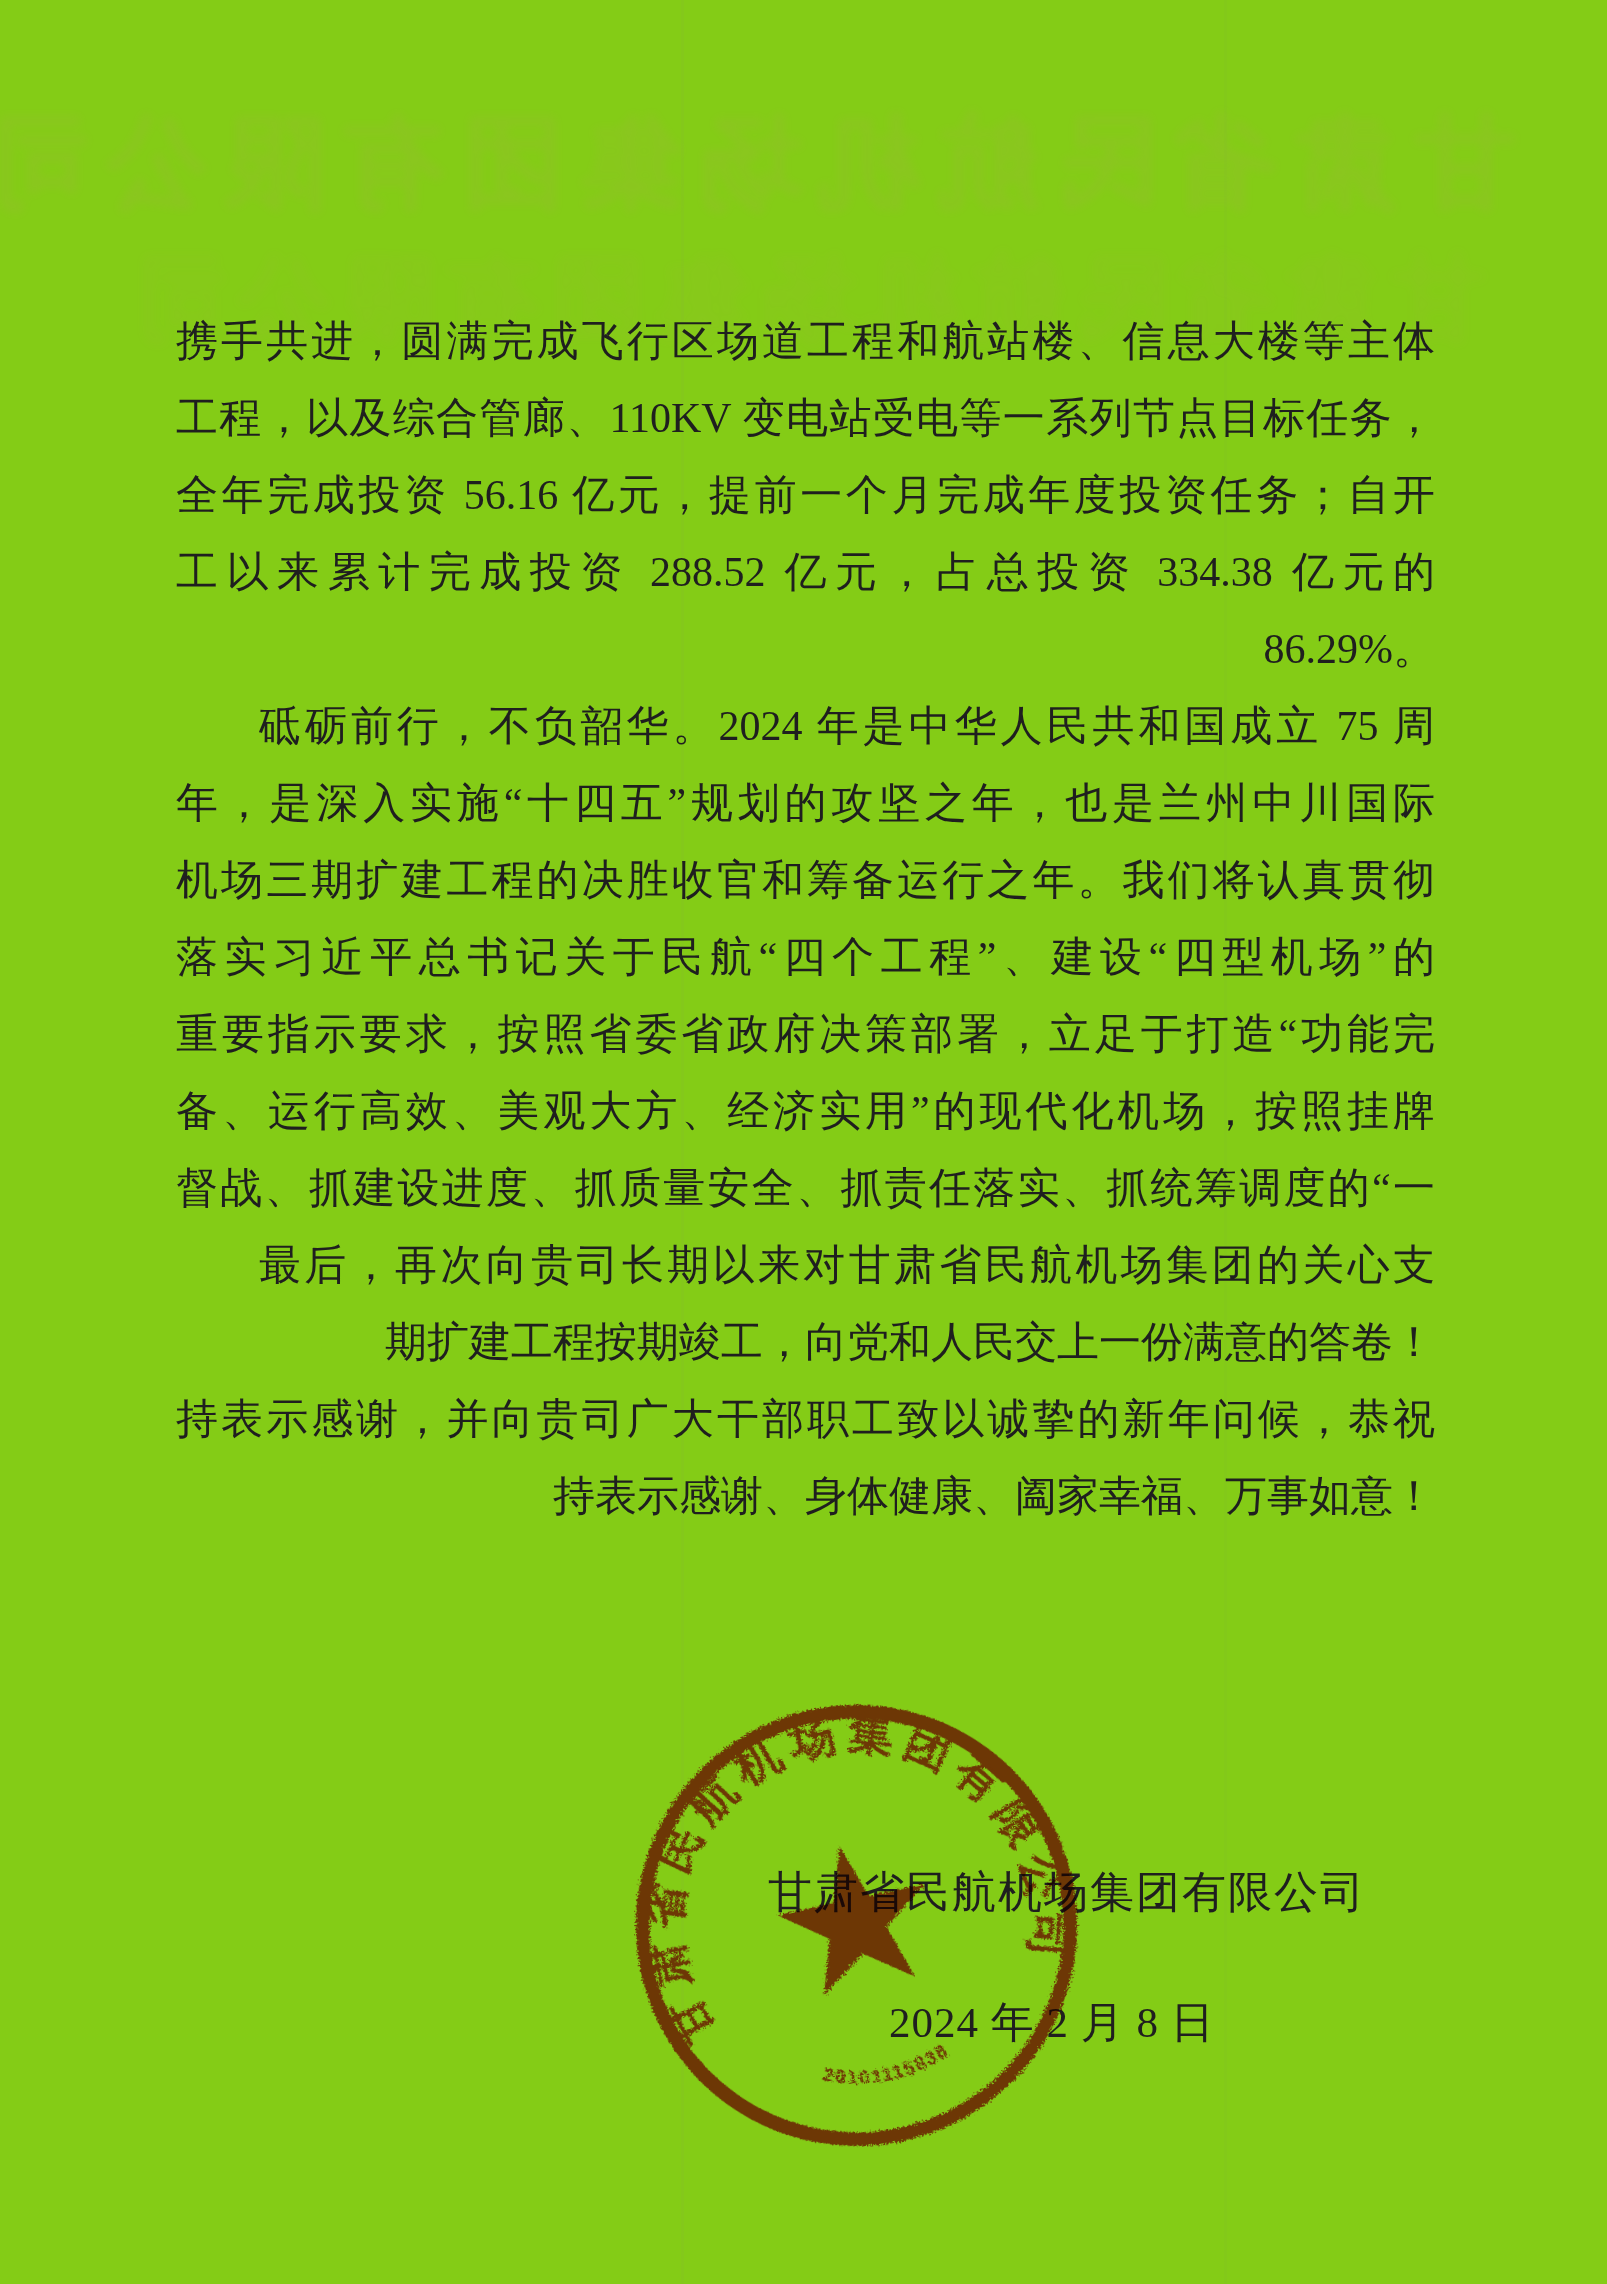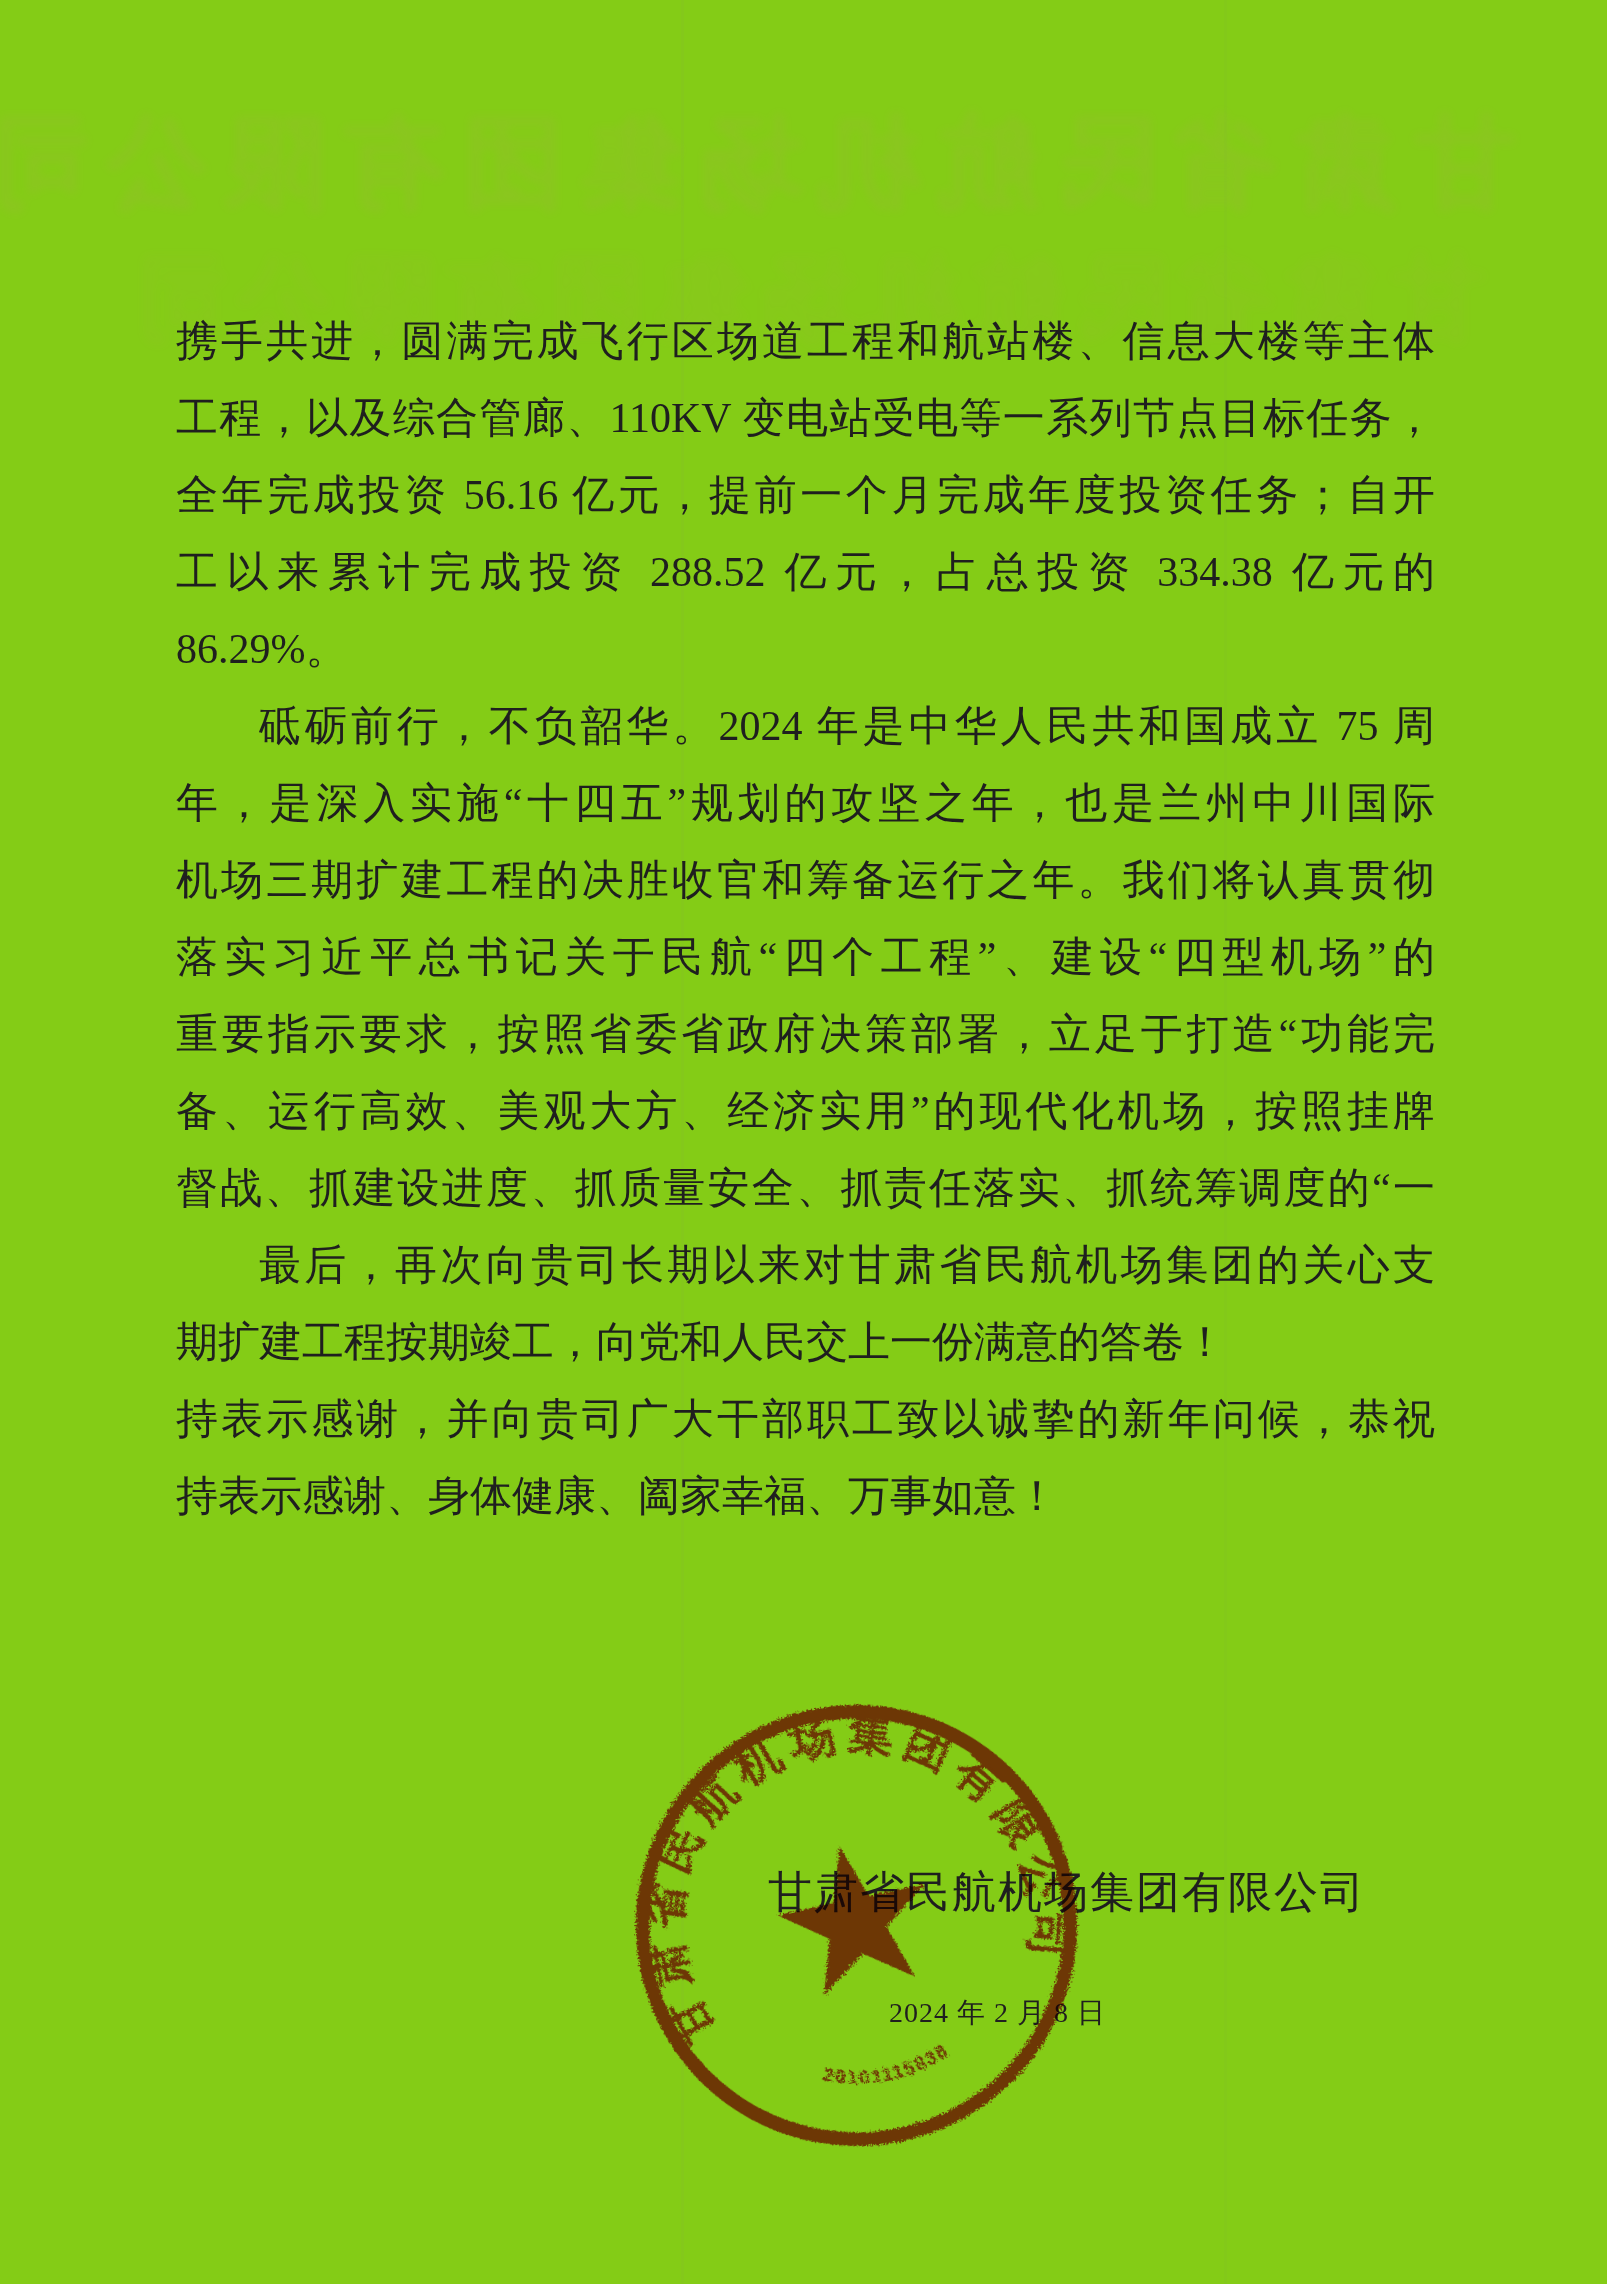--- a/index.html
+++ b/index.html
@@ -25,38 +25,39 @@
   .bleed.b1{top:95px;font-size:103px;letter-spacing:16px;opacity:.07;filter:blur(5px);}
   .bleed.b2{top:236px;font-size:95px;letter-spacing:10px;opacity:.045;filter:blur(6px);}
   
   .body{
     position:absolute;left:176px;top:303px;width:1259px;
     font-size:42px;
   }
   .line{
     height:77px;line-height:77px;
     white-space:nowrap;
+    text-align:right;
   }
   .line.j{
     white-space:normal;
     text-align:justify;
     -moz-text-align-last:justify;
     text-align-last:justify;
     text-justify:inter-character;
     overflow:hidden;
   }
   .line.indent{text-indent:83px;}
   
   .sig-company{
     position:absolute;left:768px;top:1863px;
     font-size:44px;letter-spacing:2px;white-space:nowrap;
   }
   .sig-date{
     position:absolute;left:889px;top:1994px;
-    font-size:28px;letter-spacing:1px;white-space:nowrap;
+    font-size:43px;letter-spacing:1px;white-space:nowrap;
   }
   
   .seal{
     position:absolute;left:627px;top:1696px;
     width:459px;height:459px;
     mix-blend-mode:multiply;
     opacity:.93;
   }
   .sealTop{font-family:"Liberation Serif","DejaVu Serif",serif;font-size:46px;font-weight:bold;letter-spacing:9px;}
   .sealNum{font-family:"Liberation Sans","DejaVu Sans",sans-serif;font-size:19px;font-weight:bold;letter-spacing:2px;}

